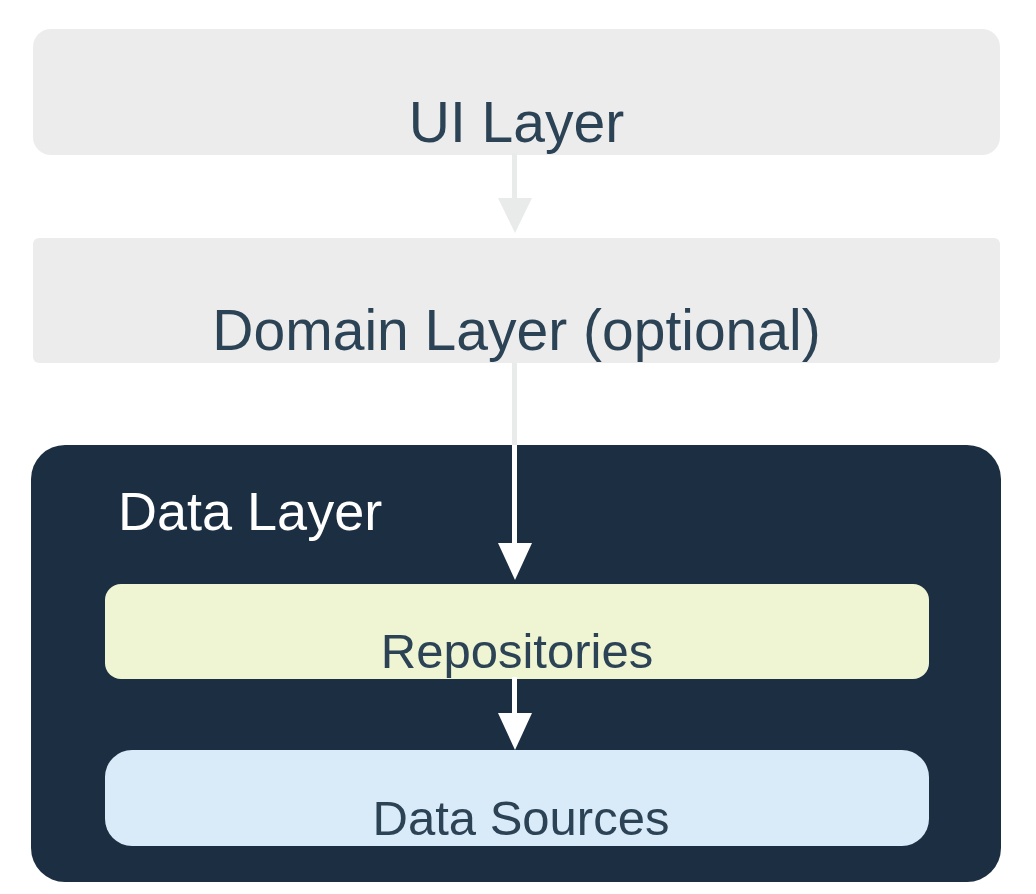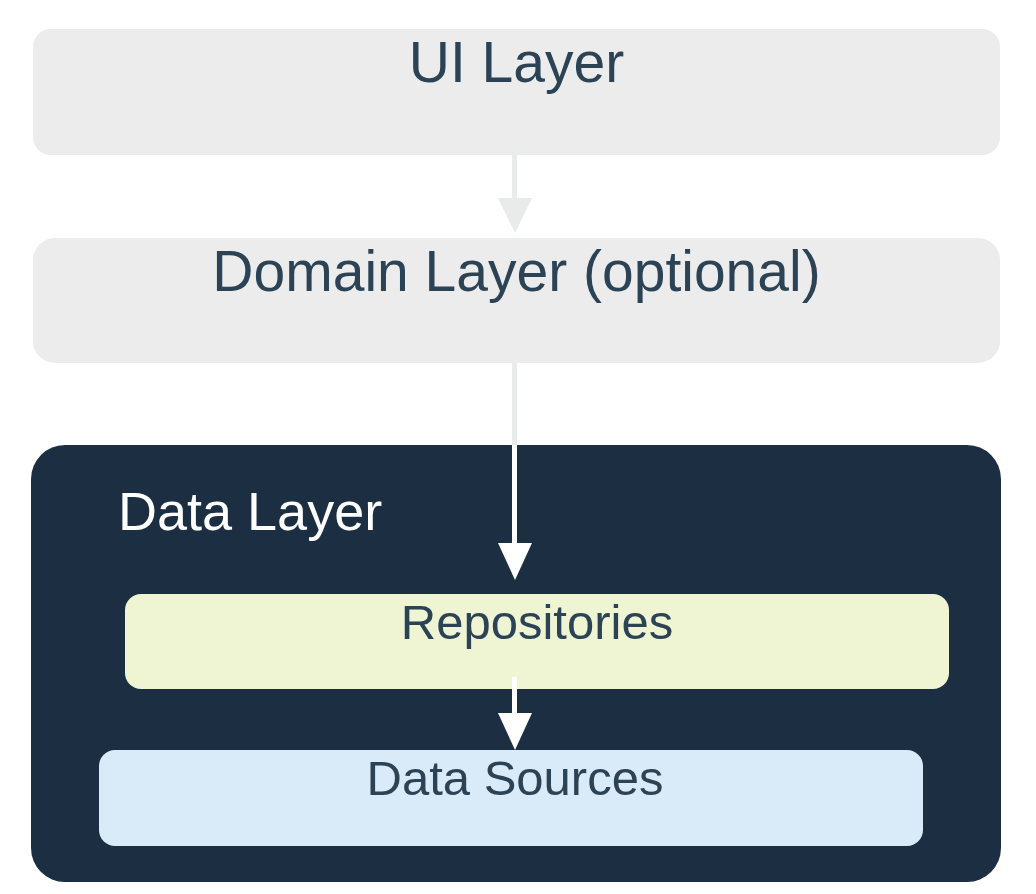--- a/index.html
+++ b/index.html
@@ -17,60 +17,59 @@
     position: relative;
     width: 1036px;
     height: 894px;
     background: var(--white);
     font-family: "Liberation Sans", sans-serif;
     overflow: hidden;
   }
   .pill {
     position: absolute;
     display: flex;
-    align-items: flex-start;
+    align-items: flex-end;
     justify-content: center;
     text-align: center;
     color: var(--text-slate);
   }
   #ui-box {
     left: 33px; top: 29px; width: 967px; height: 126px;
     border-radius: 18px;
     background: var(--gray-box);
     font-size: 57px;
   }
   #domain-box {
     left: 33px; top: 238px; width: 967px; height: 125px;
-    border-radius: 22px;
+    border-radius: 6px;
     background: var(--gray-box);
     font-size: 57px;
   }
   #data-layer-box {
     position: absolute;
     left: 31px; top: 445px; width: 970px; height: 437px;
     border-radius: 34px;
     background: var(--navy);
   }
   #data-layer-title {
     position: absolute;
     left: 87px; top: 28px;
     font-size: 54px;
     line-height: 76px;
     color: var(--white);
   }
   #repositories-box {
-    left: 74px; top: 149px; width: 824px; height: 95px;
+    left: 74px; top: 139px; width: 824px; height: 95px;
     border-radius: 16px;
     background: var(--yellow);
     font-size: 49px;
-    margin-left: 20px;
   }
   #data-sources-box {
-    left: 68px; top: 305px; width: 824px; height: 96px;
-    border-radius: 16px;
+    left: 74px; top: 305px; width: 824px; height: 96px;
+    border-radius: 27px;
     background: var(--blue);
     font-size: 49px;
     padding-left: 8px;
   }
   .arrow-line {
     position: absolute;
     width: 5px;
     left: 512px;
   }
   .arrow-head {

